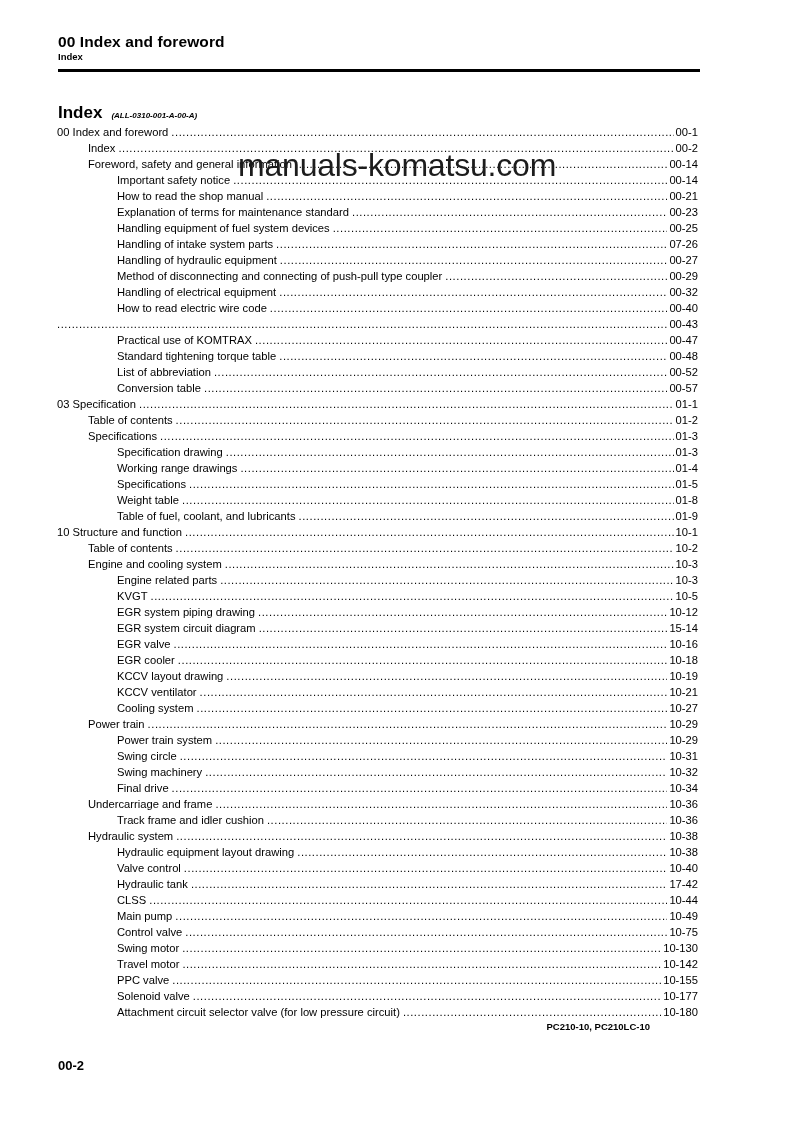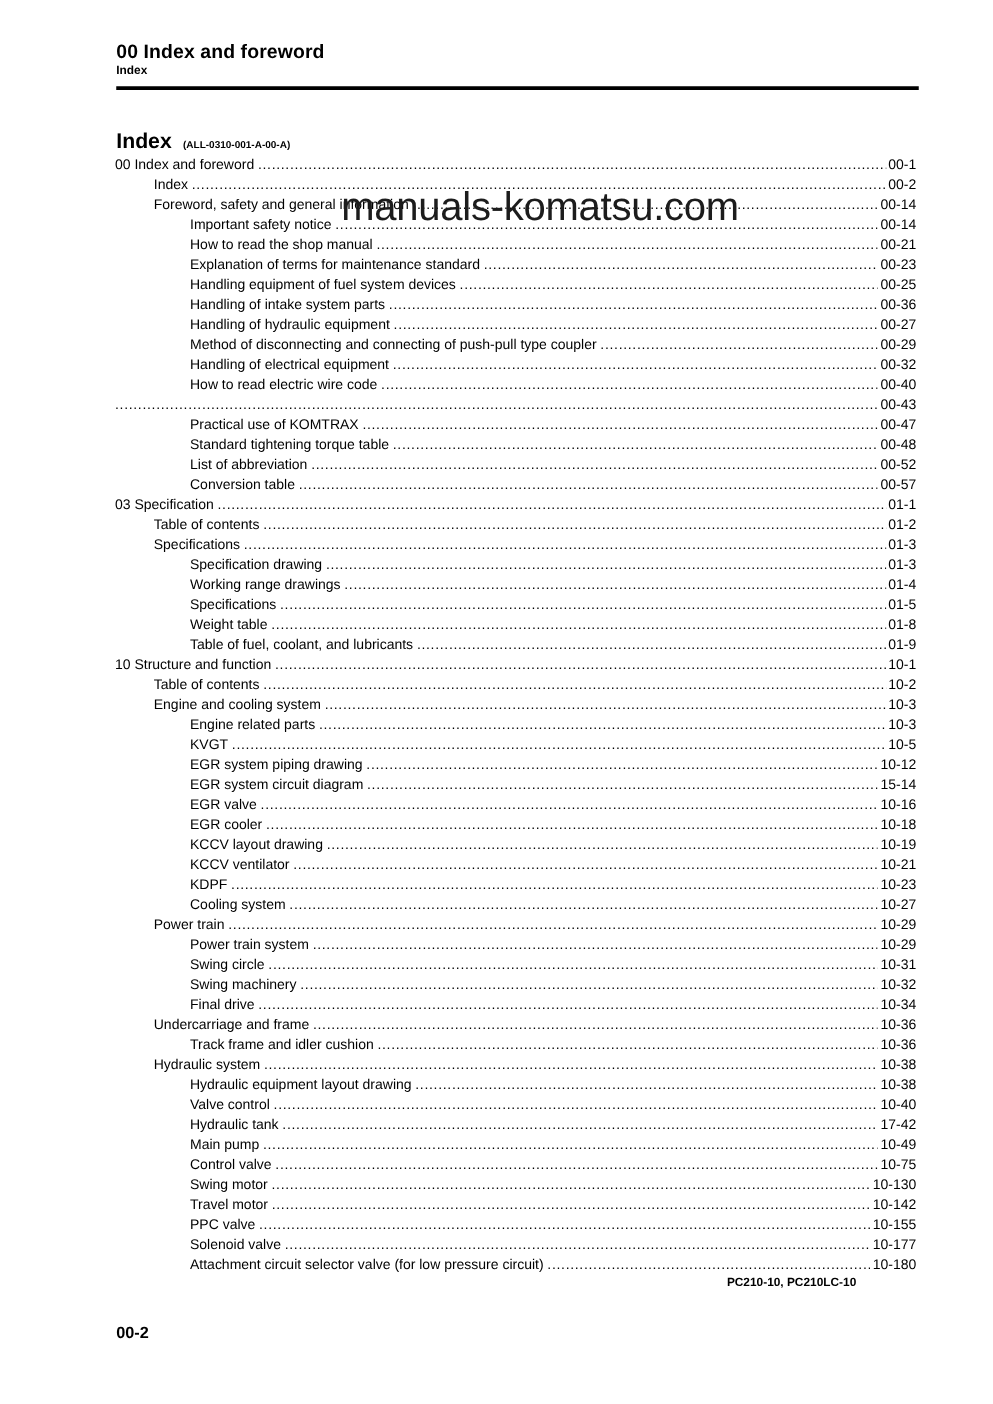--- a/index.html
+++ b/index.html
@@ -14,21 +14,20 @@
     font-family: "Liberation Sans", sans-serif;
     color: #000000;
     overflow: hidden;
   }
 
   .page {
     position: absolute;
     left: 0; top: 0;
     width: 744px;
     height: 1123px;
-    margin-left: 35px;
   }
 
   
   .page-header {
     position: absolute;
     left: 58px;
     top: 33px;
     width: 642px;
   }
   .header-title {
@@ -63,20 +62,21 @@
     align-items: baseline;
   }
   .index-title {
     font-size: 17px;
     font-weight: bold;
     line-height: 19px;
     white-space: nowrap;
   }
   .index-code {
     font-size: 8px;
+    font-style: italic;
     font-weight: bold;
     margin-left: 9px;
     white-space: nowrap;
   }
 
   
   .toc {
     position: absolute;
     left: 57px;
     top: 124px;
@@ -203,21 +203,21 @@
         <span class="toc-page">00-23</span>
       </div>
       <div class="toc-row lvl2">
         <span class="toc-label">Handling equipment of fuel system devices</span>
         <span class="toc-dots"></span>
         <span class="toc-page">00-25</span>
       </div>
       <div class="toc-row lvl2">
         <span class="toc-label">Handling of intake system parts</span>
         <span class="toc-dots"></span>
-        <span class="toc-page">00-36</span>
+        <span class="toc-page">07-26</span>
       </div>
       <div class="toc-row lvl2">
         <span class="toc-label">Handling of hydraulic equipment</span>
         <span class="toc-dots"></span>
         <span class="toc-page">00-27</span>
       </div>
       <div class="toc-row lvl2">
         <span class="toc-label">Method of disconnecting and connecting of push-pull type coupler</span>
         <span class="toc-dots"></span>
         <span class="toc-page">00-29</span>
@@ -345,25 +345,20 @@
         <span class="toc-label">KCCV layout drawing</span>
         <span class="toc-dots"></span>
         <span class="toc-page">10-19</span>
       </div>
       <div class="toc-row lvl2">
         <span class="toc-label">KCCV ventilator</span>
         <span class="toc-dots"></span>
         <span class="toc-page">10-21</span>
       </div>
       <div class="toc-row lvl2">
-        <span class="toc-label">KDPF</span>
-        <span class="toc-dots"></span>
-        <span class="toc-page">10-23</span>
-      </div>
-      <div class="toc-row lvl2">
         <span class="toc-label">Cooling system</span>
         <span class="toc-dots"></span>
         <span class="toc-page">10-27</span>
       </div>
       <div class="toc-row lvl1">
         <span class="toc-label">Power train</span>
         <span class="toc-dots"></span>
         <span class="toc-page">10-29</span>
       </div>
       <div class="toc-row lvl2">
@@ -408,20 +403,25 @@
       </div>
       <div class="toc-row lvl2">
         <span class="toc-label">Valve control</span>
         <span class="toc-dots"></span>
         <span class="toc-page">10-40</span>
       </div>
       <div class="toc-row lvl2">
         <span class="toc-label">Hydraulic tank</span>
         <span class="toc-dots"></span>
         <span class="toc-page">17-42</span>
+      </div>
+      <div class="toc-row lvl2">
+        <span class="toc-label">CLSS</span>
+        <span class="toc-dots"></span>
+        <span class="toc-page">10-44</span>
       </div>
       <div class="toc-row lvl2">
         <span class="toc-label">Main pump</span>
         <span class="toc-dots"></span>
         <span class="toc-page">10-49</span>
       </div>
       <div class="toc-row lvl2">
         <span class="toc-label">Control valve</span>
         <span class="toc-dots"></span>
         <span class="toc-page">10-75</span>

